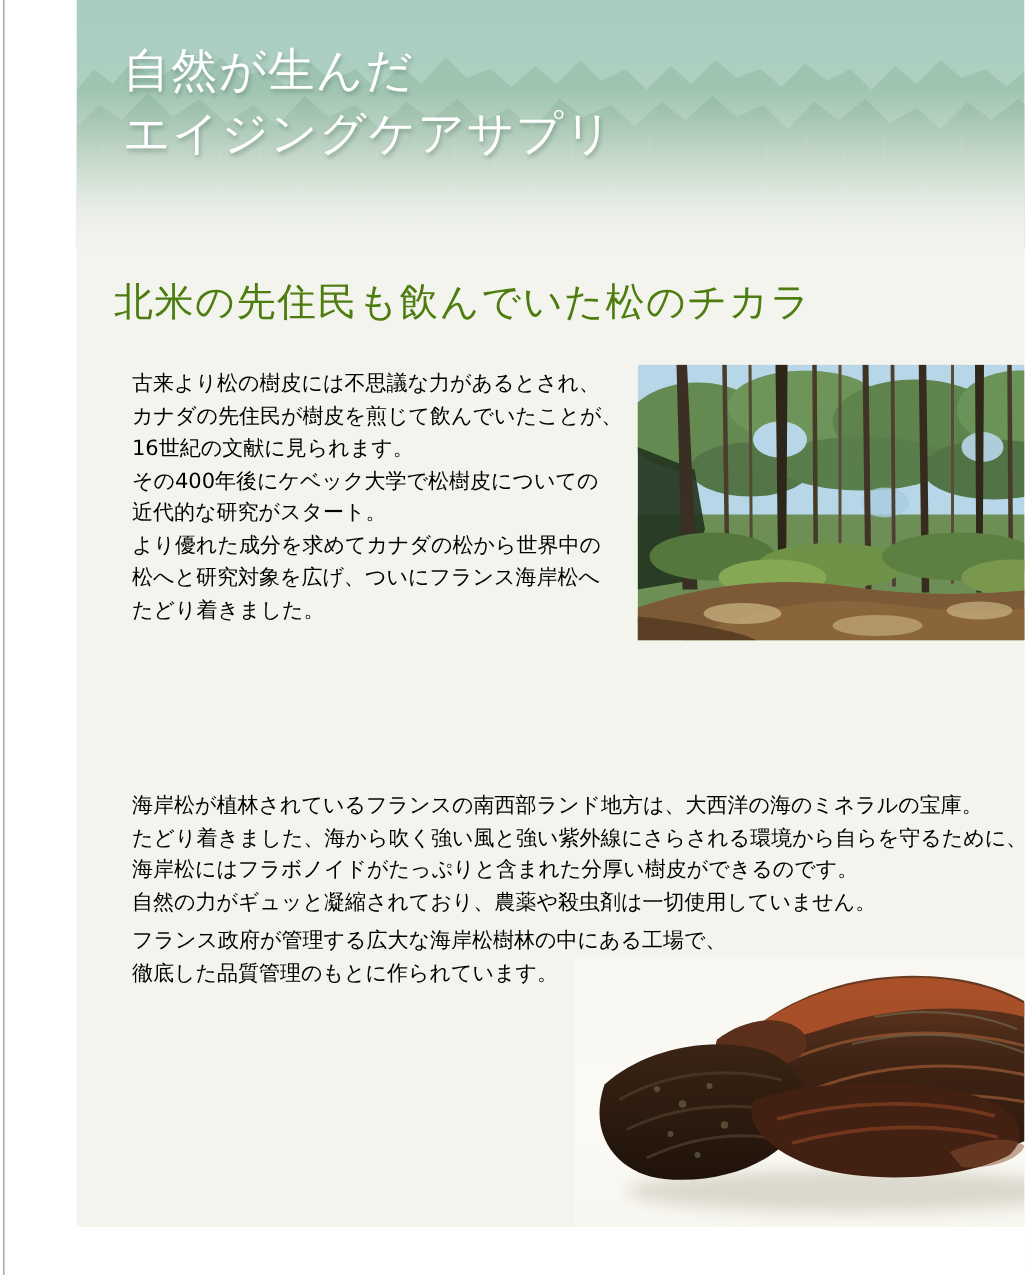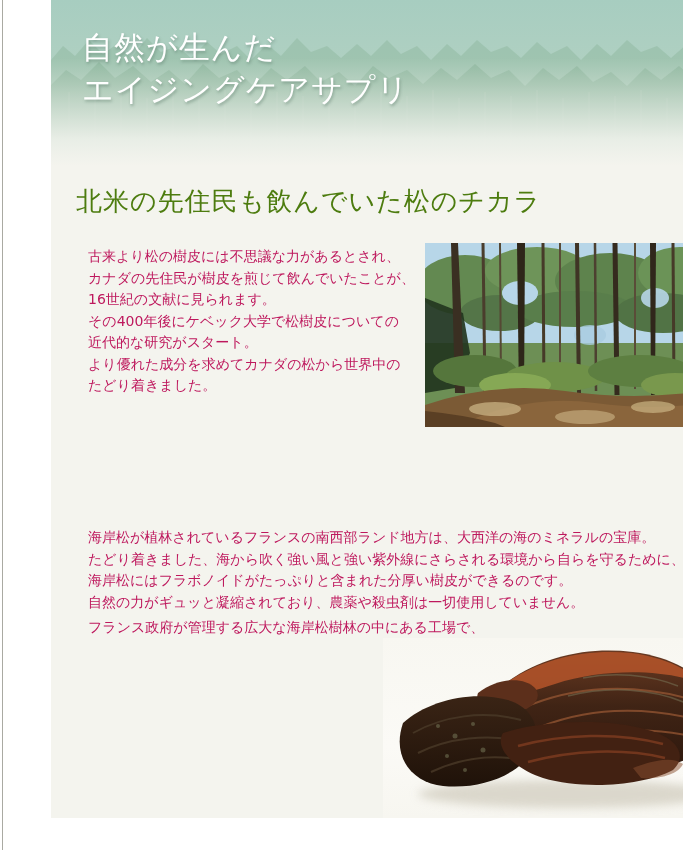--- a/index.html
+++ b/index.html
@@ -58,21 +58,21 @@
     letter-spacing: 1px;
     white-space: nowrap;
   }
   .h1 { top: 184px; }
   .h2 { top: 446px; }
   .para {
     position: absolute;
     left: 37px;
     font-size: 14px;
     line-height: 21.5px;
-    color: #be185d;
+    color: #000000;
     white-space: nowrap;
   }
   .p1 { top: 246px; }
   .p2 { top: 527px; }
   .p3 { top: 617px; }
   .photo-forest {
     position: absolute;
     left: 374px; top: 243px;
     width: 278px; height: 184px;
     overflow: hidden;
@@ -149,20 +149,21 @@
 
     <h1 class="heading h1">北米の先住民も飲んでいた松のチカラ</h1>
 
     <div class="para p1">
       <div>古来より松の樹皮には不思議な力があるとされ、</div>
       <div>カナダの先住民が樹皮を煎じて飲んでいたことが、</div>
       <div>16世紀の文献に見られます。</div>
       <div>その400年後にケベック大学で松樹皮についての</div>
       <div>近代的な研究がスタート。</div>
       <div>より優れた成分を求めてカナダの松から世界中の</div>
+      <div>松へと研究対象を広げ、ついにフランス海岸松へ</div>
       <div>たどり着きました。</div>
     </div>
 
     <div class="photo-forest">
       <svg width="278" height="184" viewBox="0 0 278 184">
         <rect width="278" height="120" fill="#b7d6e8"></rect>
         <rect y="100" width="278" height="84" fill="#6d8f55"></rect>
         <g opacity="0.95">
           <ellipse cx="40" cy="42" rx="48" ry="30" fill="#5f8549"></ellipse>
           <ellipse cx="112" cy="28" rx="52" ry="24" fill="#6b9152"></ellipse>
@@ -210,20 +211,21 @@
 
     <div class="para p2">
       <div>海岸松が植林されているフランスの南西部ランド地方は、大西洋の海のミネラルの宝庫。</div>
       <div>たどり着きました、海から吹く強い風と強い紫外線にさらされる環境から自らを守るために、</div>
       <div>海岸松にはフラボノイドがたっぷりと含まれた分厚い樹皮ができるのです。</div>
       <div>自然の力がギュッと凝縮されており、農薬や殺虫剤は一切使用していません。</div>
     </div>
 
     <div class="para p3">
       <div>フランス政府が管理する広大な海岸松樹林の中にある工場で、</div>
+      <div>徹底した品質管理のもとに作られています。</div>
     </div>
 
     <div class="photo-bark">
       <svg width="348" height="180" viewBox="0 0 348 180">
         <defs>
           <linearGradient id="bkA" x1="0" y1="0" x2="0" y2="1">
             <stop offset="0" stop-color="#6a3a22"></stop>
             <stop offset="0.45" stop-color="#402415"></stop>
             <stop offset="1" stop-color="#2c170d"></stop>
           </linearGradient>

